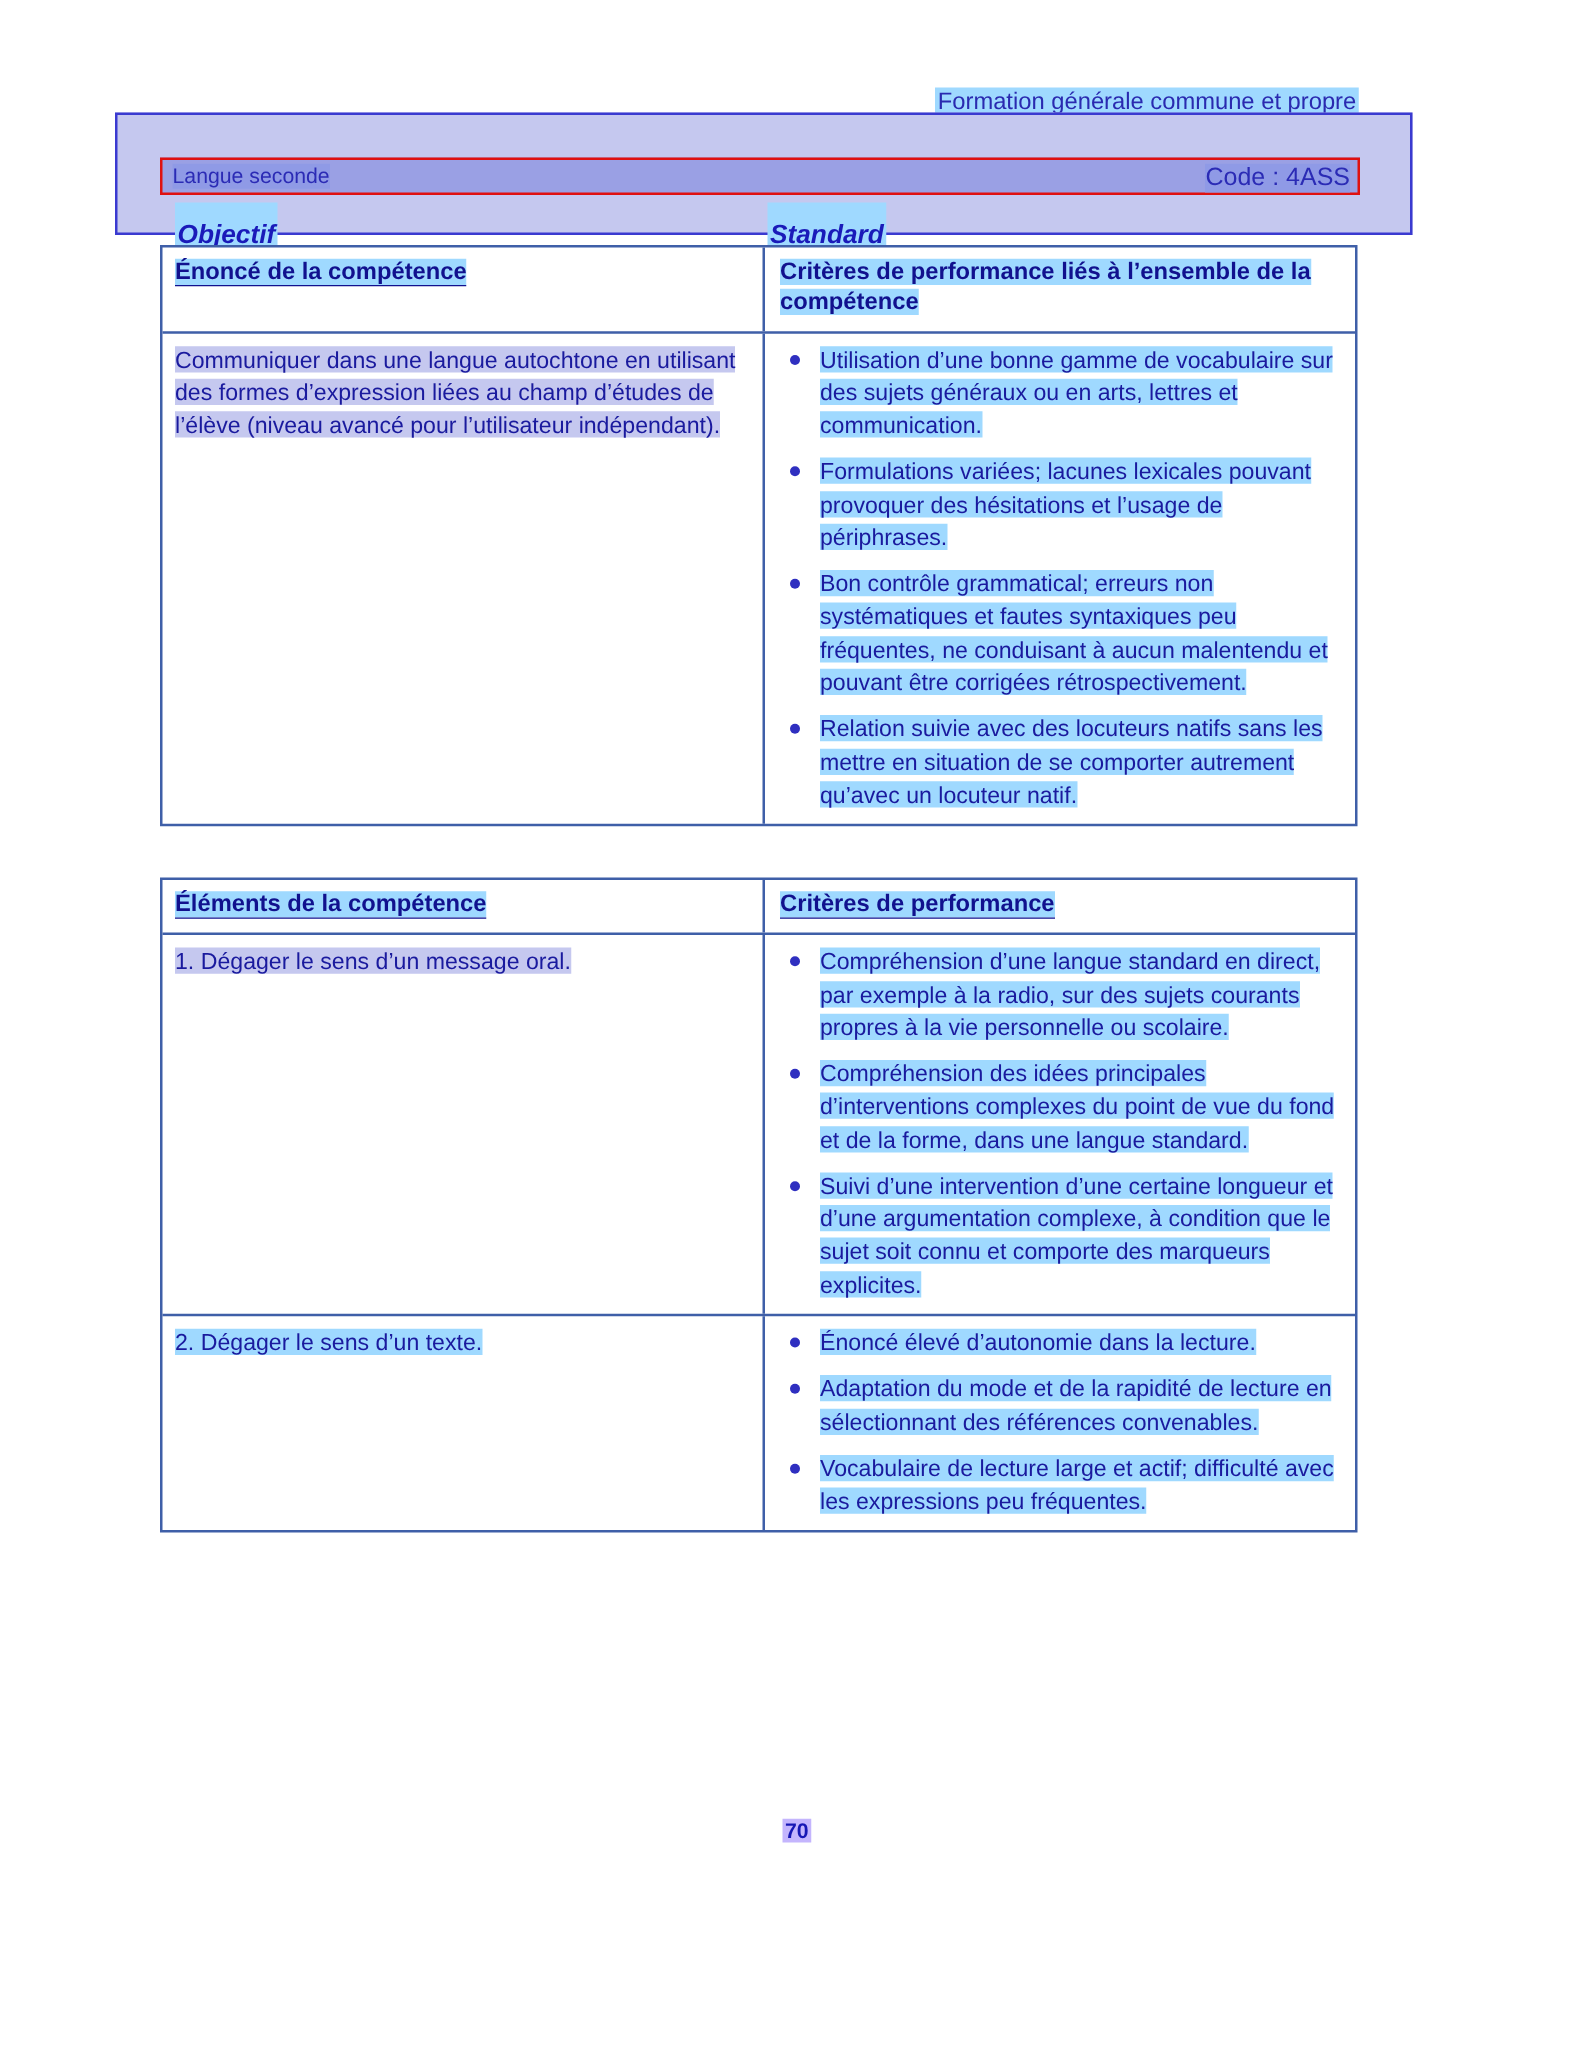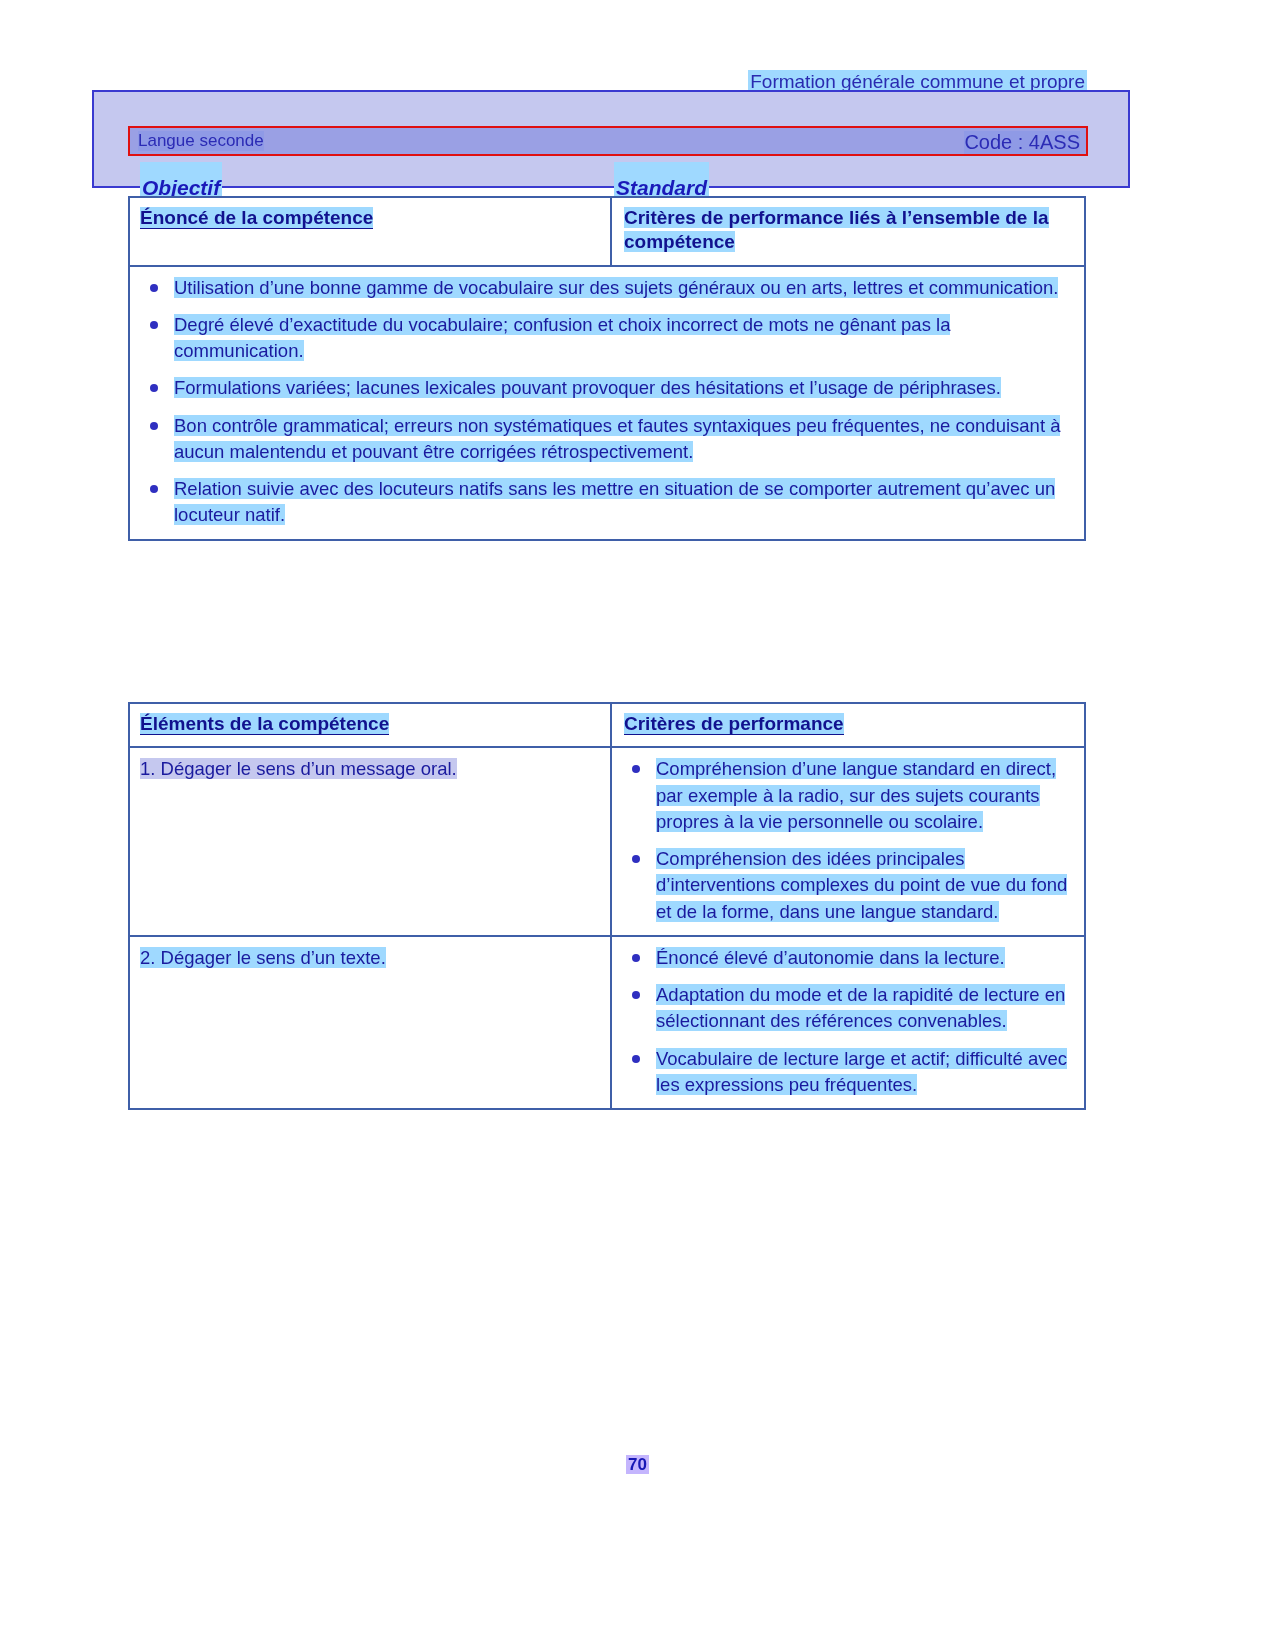--- a/index.html
+++ b/index.html
@@ -206,24 +206,26 @@
     <div class="row">
       <div class="cell-left">
         <span class="hdr-text"><span class="u">Énoncé de la compétence</span></span>
       </div>
       <div class="cell-right">
         <span class="hdr-text">Critères de performance liés à l’ensemble de la compétence</span>
       </div>
     </div>
 
     <div class="row">
+      <div class="cell-left">
+        <span class="body-text">Communiquer dans une langue autochtone en utilisant des formes d’expression liées au champ d’études de l’élève (niveau avancé pour l’utilisateur indépendant).</span>
+      </div>
       <div class="cell-right">
         <ul class="bullets">
           <li><span class="dot"></span><span class="body-text hl">Utilisation d’une bonne gamme de vocabulaire sur des sujets généraux ou en arts, lettres et communication.</span></li>
-          <li><span class="dot"></span><span class="body-text hl">Degré élevé d’exactitude du vocabulaire; confusion et choix incorrect de mots ne gênant pas la communication.</span></li>
           <li><span class="dot"></span><span class="body-text hl">Formulations variées; lacunes lexicales pouvant provoquer des hésitations et l’usage de périphrases.</span></li>
           <li><span class="dot"></span><span class="body-text hl">Bon contrôle grammatical; erreurs non systématiques et fautes syntaxiques peu fréquentes, ne conduisant à aucun malentendu et pouvant être corrigées rétrospectivement.</span></li>
           <li><span class="dot"></span><span class="body-text hl">Relation suivie avec des locuteurs natifs sans les mettre en situation de se comporter autrement qu’avec un locuteur natif.</span></li>
         </ul>
       </div>
     </div>
   </div>
 
   <div class="tbl" id="table-elements">
 
@@ -237,20 +239,21 @@
     </div>
 
     <div class="row">
       <div class="cell-left">
         <span class="body-text">1.  Dégager le sens d’un message oral.</span>
       </div>
       <div class="cell-right">
         <ul class="bullets">
           <li><span class="dot"></span><span class="body-text hl">Compréhension d’une langue standard en direct, par exemple à la radio, sur des sujets courants propres à la vie personnelle ou scolaire.</span></li>
           <li><span class="dot"></span><span class="body-text hl">Compréhension des idées principales d’interventions complexes du point de vue du fond et de la forme, dans une langue standard.</span></li>
+          <li><span class="dot"></span><span class="body-text hl">Suivi d’une intervention d’une certaine longueur et d’une argumentation complexe, à condition que le sujet soit connu et comporte des marqueurs explicites.</span></li>
         </ul>
       </div>
     </div>
 
     <div class="row">
       <div class="cell-left">
         <span class="body-text hl">2.  Dégager le sens d’un texte.</span>
       </div>
       <div class="cell-right">
         <ul class="bullets">

